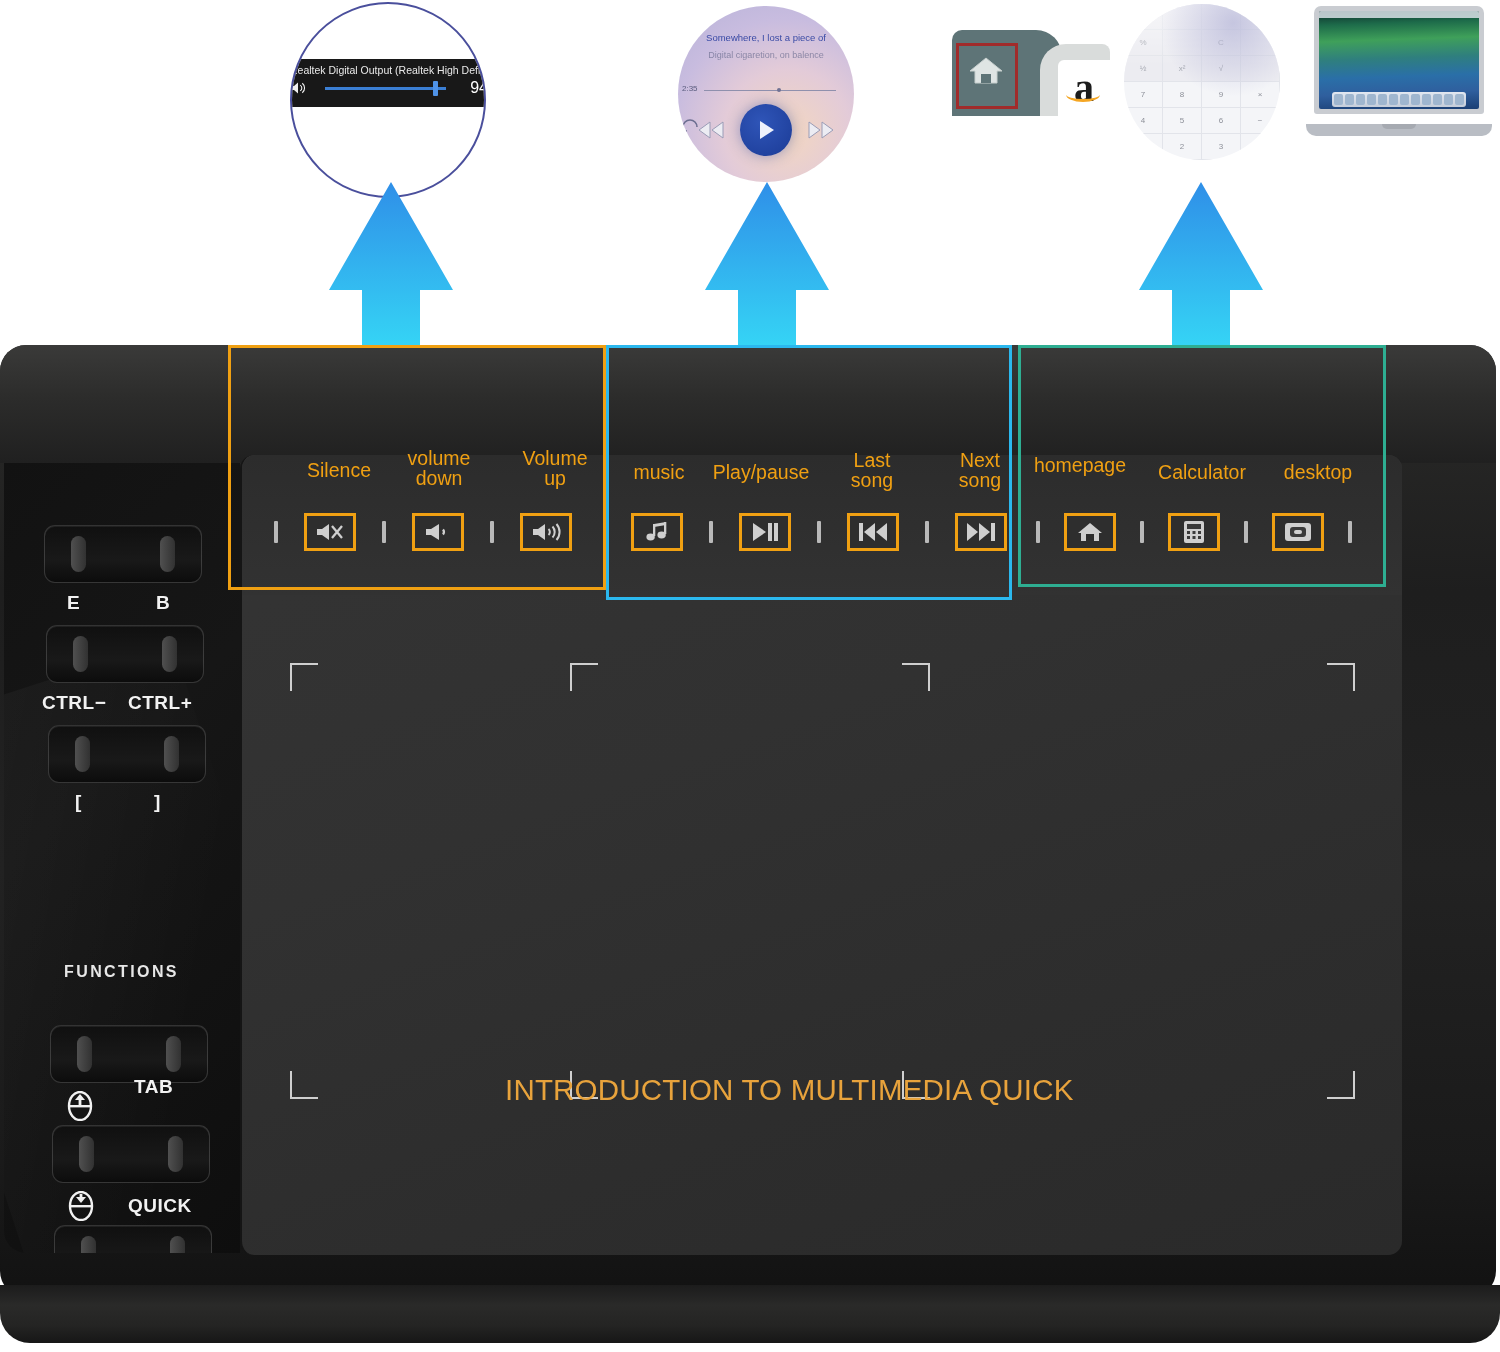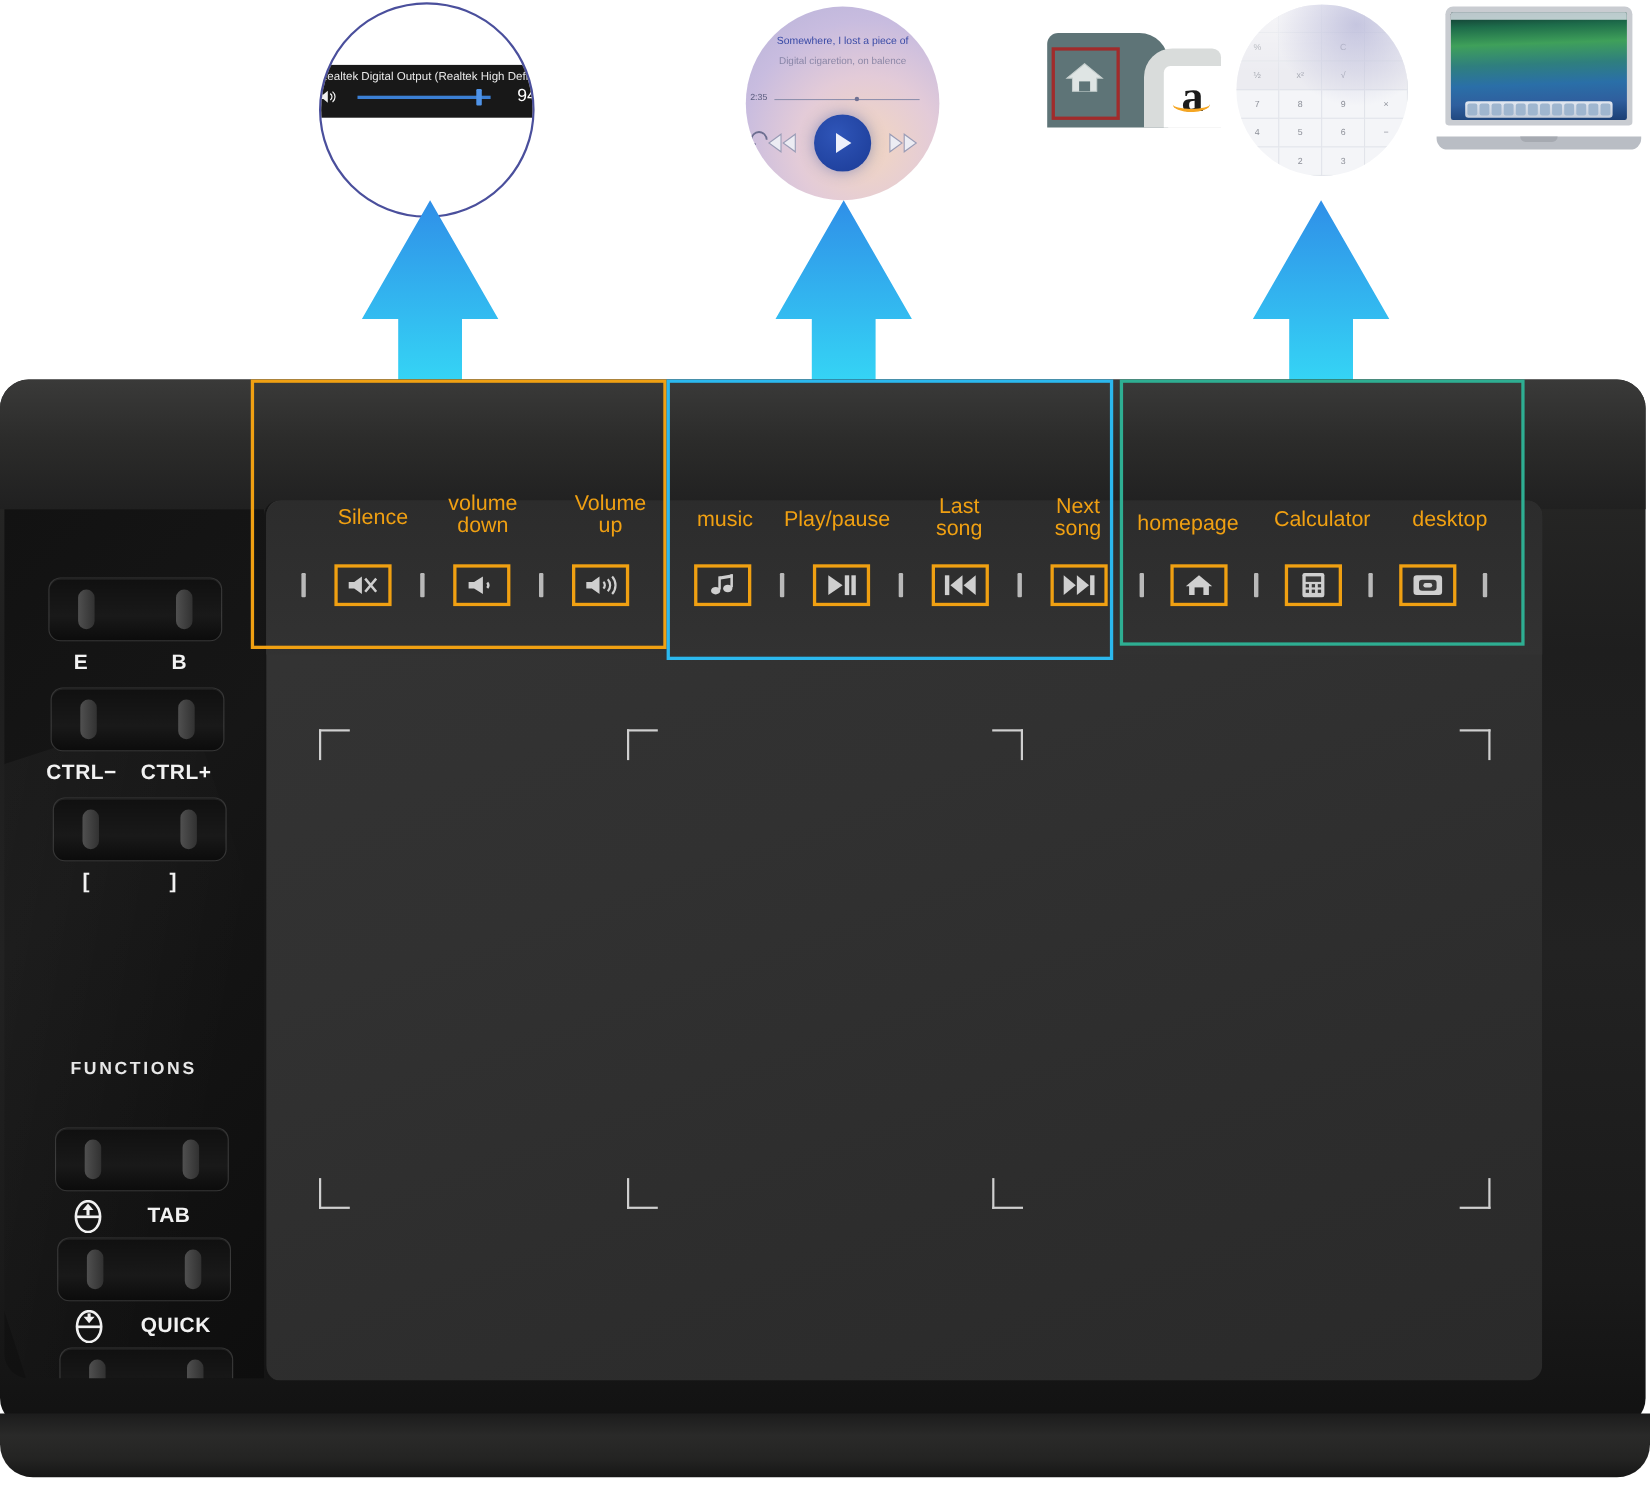--- a/index.html
+++ b/index.html
@@ -315,21 +315,21 @@
         <i class="r"></i>
       </div>
     <span style="position:absolute;left:63px;top:628px;">
       <svg width="26" height="30" viewBox="0 0 26 30">
           <ellipse cx="13" cy="15" rx="11" ry="14" fill="none" stroke="#f1f1f1" stroke-width="2.4"></ellipse>
           <rect x="2" y="14" width="22" height="2.4" fill="#f1f1f1"></rect>
           <path d="M13 3l5 6H8z" fill="#f1f1f1"></path>
           <rect x="11.6" y="7" width="2.8" height="7" fill="#f1f1f1"></rect>
         </svg>
     </span>
-    <span class="klab" style="left:130px;top:632px;">TAB</span>
+    <span class="klab" style="left:130px;top:613px;">TAB</span>
 
     <div class="rocker" style="left:48px;top:662px;">
         <i class="l"></i>
         <i class="r"></i>
       </div>
     <span style="position:absolute;left:64px;top:728px;">
       <svg width="26" height="30" viewBox="0 0 26 30">
           <ellipse cx="13" cy="15" rx="11" ry="14" fill="none" stroke="#f1f1f1" stroke-width="2.4"></ellipse>
           <rect x="2" y="14" width="22" height="2.4" fill="#f1f1f1"></rect>
           <path d="M13 12l5-6H8z" fill="#f1f1f1"></path>
@@ -352,20 +352,21 @@
     <span class="cmark bl" style="left:48px;top:616px;"></span>
     <span class="cmark br" style="left:1085px;top:616px;"></span>
 
     <span class="cmark tl" style="left:328px;top:208px;"></span>
     <span class="cmark bl" style="left:328px;top:616px;"></span>
     <span class="cmark tr" style="left:660px;top:208px;"></span>
     <span class="cmark bl" style="left:660px;top:616px;"></span>
   </div>
 
   <div class="title-main">
+    <div>INTRODUCTION TO MULTIMEDIA QUICK</div>
   </div>
 
   <div class="tb-edge"></div>
 
   <div class="fgroup" style="left:228px;width:378px;height:245px;">
     <div class="gbox" style="border-color:#f0a012;"></div>
 
     <span class="flabel" style="left:56px;top:115px;width:110px;">Silence</span>
     <span class="flabel" style="left:156px;top:103px;width:110px;white-space:pre;">volume
 down</span>
@@ -456,21 +457,21 @@
               <rect x="25" y="1" width="4" height="18" fill="#cfcfcf"></rect>
             </svg>
         </span>
       </span>
     </div>
   </div>
 
   <div class="fgroup" style="left:1018px;width:368px;height:242px;">
     <div class="gbox" style="border-color:#2eae92;"></div>
 
-    <span class="flabel" style="left:2px;top:121px;width:120px;">homepage</span>
+    <span class="flabel" style="left:2px;top:110px;width:120px;">homepage</span>
     <span class="flabel" style="left:120px;top:117px;width:128px;">Calculator</span>
     <span class="flabel" style="left:245px;top:117px;width:110px;">desktop</span>
 
     <div class="btnrow" style="padding-left:18px;gap:24px;">
       <span class="sep"></span>
       <span class="fbtn">
         <span>
           <svg width="28" height="22" viewBox="0 0 28 22">
               <path d="M14 2L2 12h3v8h18v-8h3z" fill="#cfcfcf"></path>
               <rect x="10" y="13" width="8" height="7" fill="#2e2e2e"></rect>

